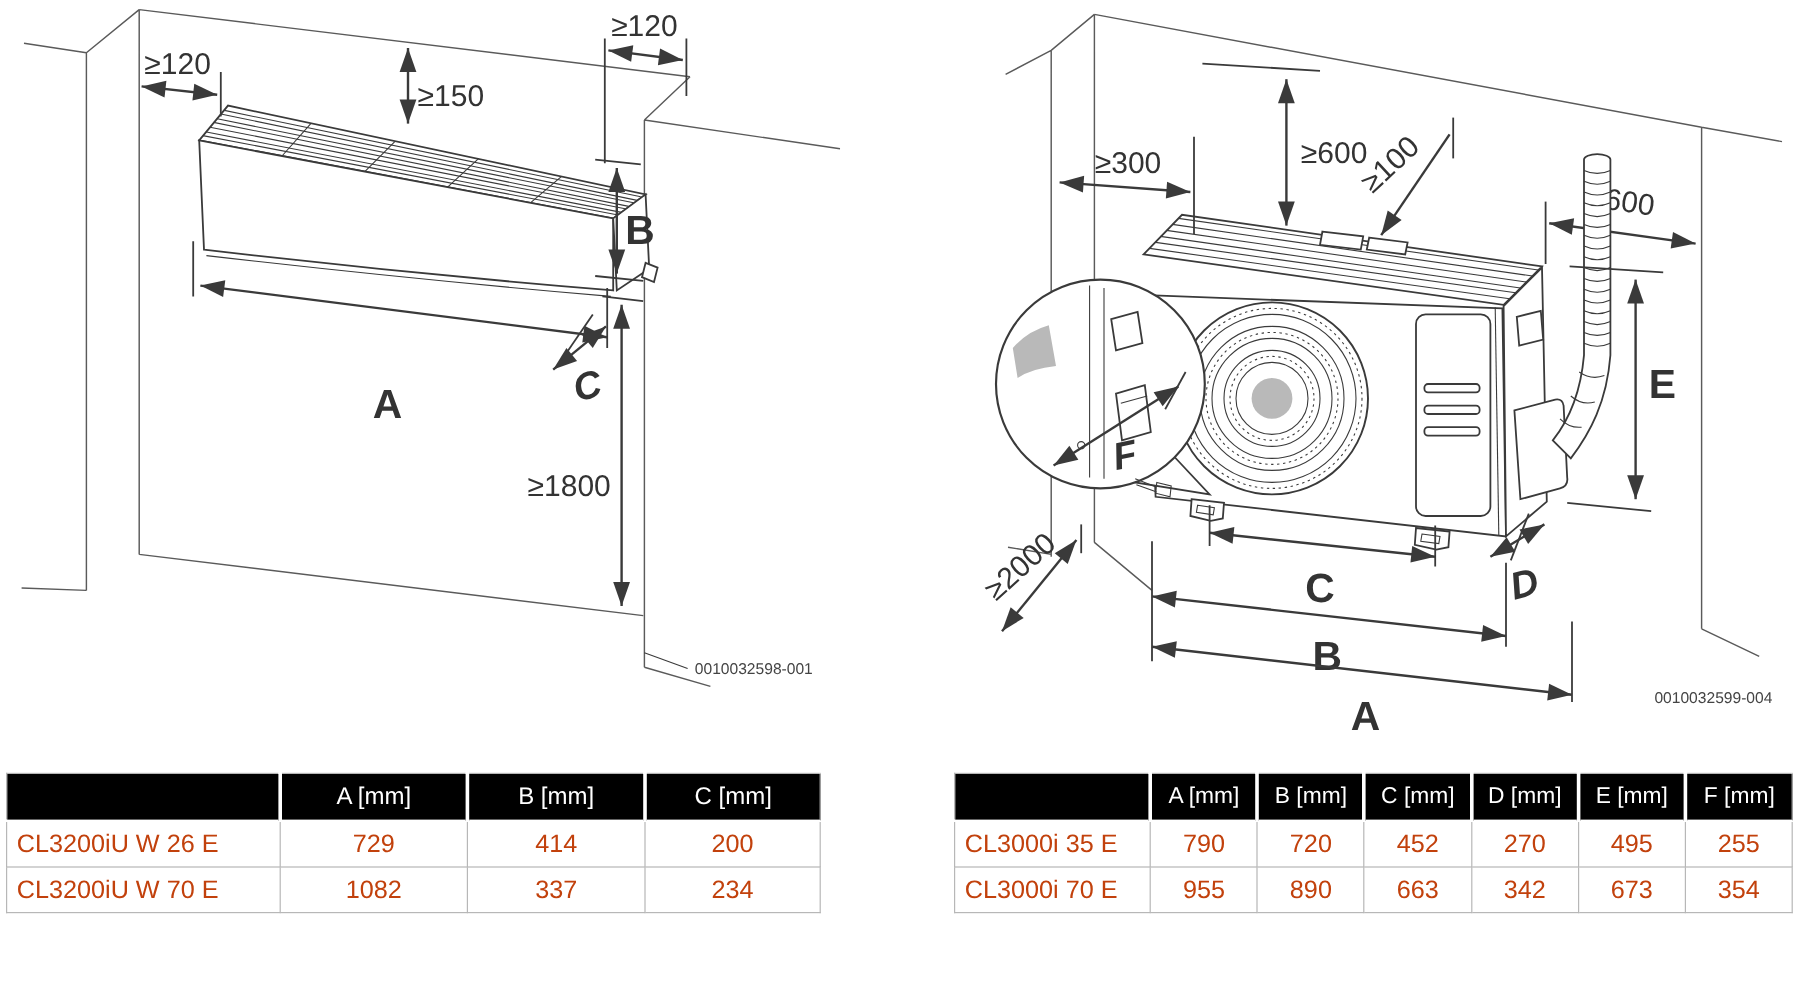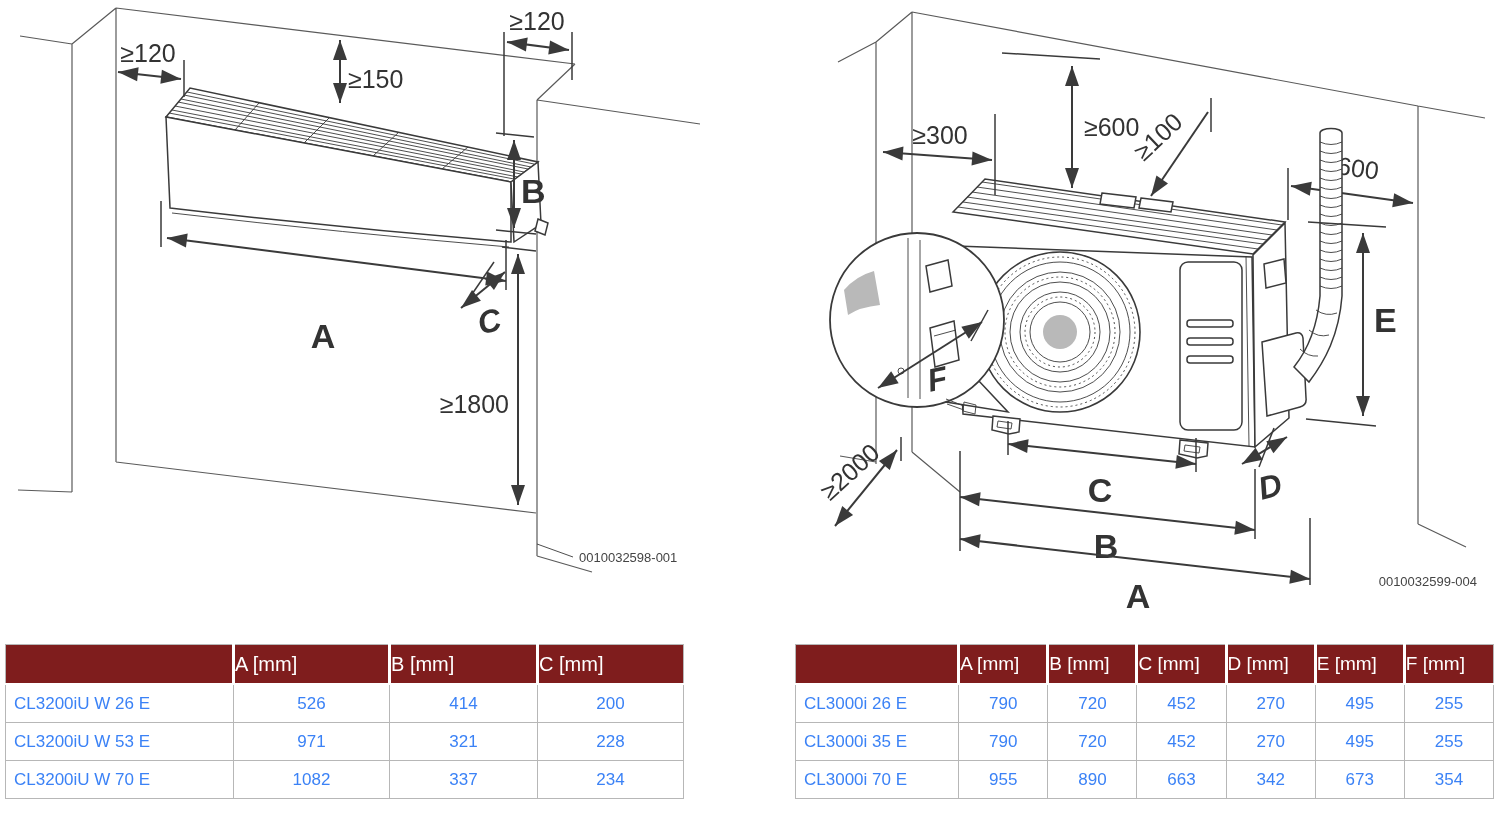--- a/index.html
+++ b/index.html
@@ -20,26 +20,26 @@
   .lbl{font-size:25px;}
   .big{font-size:34px;font-weight:bold;}
   .bigit{font-size:32px;font-weight:bold;font-style:italic;}
   .doc{font-size:13px;fill:#444;}
 
   
   table.spec{border-collapse:collapse;table-layout:fixed;position:absolute;
              border:1px solid #b7b7b7;}
   #indoor-table{left:5px;top:644px;width:678px;}
   #outdoor-table{left:795px;top:644px;width:699px;}
-  table.spec th{background:#7f1d1d;color:#fff;font-weight:normal;font-size:20px;
+  table.spec th{background:#000000;color:#fff;font-weight:normal;font-size:20px;
                 height:38px;border-right:3px solid #fff;border-bottom:2px solid #fff;
-                text-align:left;padding:0;}
+                text-align:center;padding:0;}
   table.spec th:last-child{border-right:1px solid #b7b7b7;}
-  table.spec td{border:1.5px solid #b7b7b7;font-size:17px;height:37px;
-                text-align:center;padding:0;color:#3b82f6;}
+  table.spec td{border:1.5px solid #b7b7b7;font-size:21px;height:37px;
+                text-align:center;padding:0;color:#c2410c;}
   table.spec td.model{text-align:left;padding-left:8px;}
   #outdoor-table th{font-size:19px;}
 </style>
 </head>
 <body>
 
 <svg id="left-diagram" class="diagram" width="750" height="620" viewBox="0 0 750 620">
   <defs>
     <marker id="ae" markerUnits="userSpaceOnUse" markerWidth="22" markerHeight="16" refX="21" refY="8" orient="auto">
         <path d="M1,1 L21,8 L1,15 Z" fill="#3a3a3a"></path>
@@ -252,29 +252,23 @@
     <tr>
       <th></th>
       <th>A [mm]</th>
       <th>B [mm]</th>
       <th>C [mm]</th>
     </tr>
   </thead>
   <tbody>
     <tr>
       <td class="model">CL3200iU W 26 E</td>
-      <td>526</td>
+      <td>729</td>
       <td>414</td>
       <td>200</td>
-    </tr>
-    <tr>
-      <td class="model">CL3200iU W 53 E</td>
-      <td>971</td>
-      <td>321</td>
-      <td>228</td>
     </tr>
     <tr>
       <td class="model">CL3200iU W 70 E</td>
       <td>1082</td>
       <td>337</td>
       <td>234</td>
     </tr>
   </tbody>
 </table>
 
@@ -294,29 +288,20 @@
       <th>A [mm]</th>
       <th>B [mm]</th>
       <th>C [mm]</th>
       <th>D [mm]</th>
       <th>E [mm]</th>
       <th>F [mm]</th>
     </tr>
   </thead>
   <tbody>
     <tr>
-      <td class="model">CL3000i 26 E</td>
-      <td>790</td>
-      <td>720</td>
-      <td>452</td>
-      <td>270</td>
-      <td>495</td>
-      <td>255</td>
-    </tr>
-    <tr>
       <td class="model">CL3000i 35 E</td>
       <td>790</td>
       <td>720</td>
       <td>452</td>
       <td>270</td>
       <td>495</td>
       <td>255</td>
     </tr>
     <tr>
       <td class="model">CL3000i 70 E</td>

